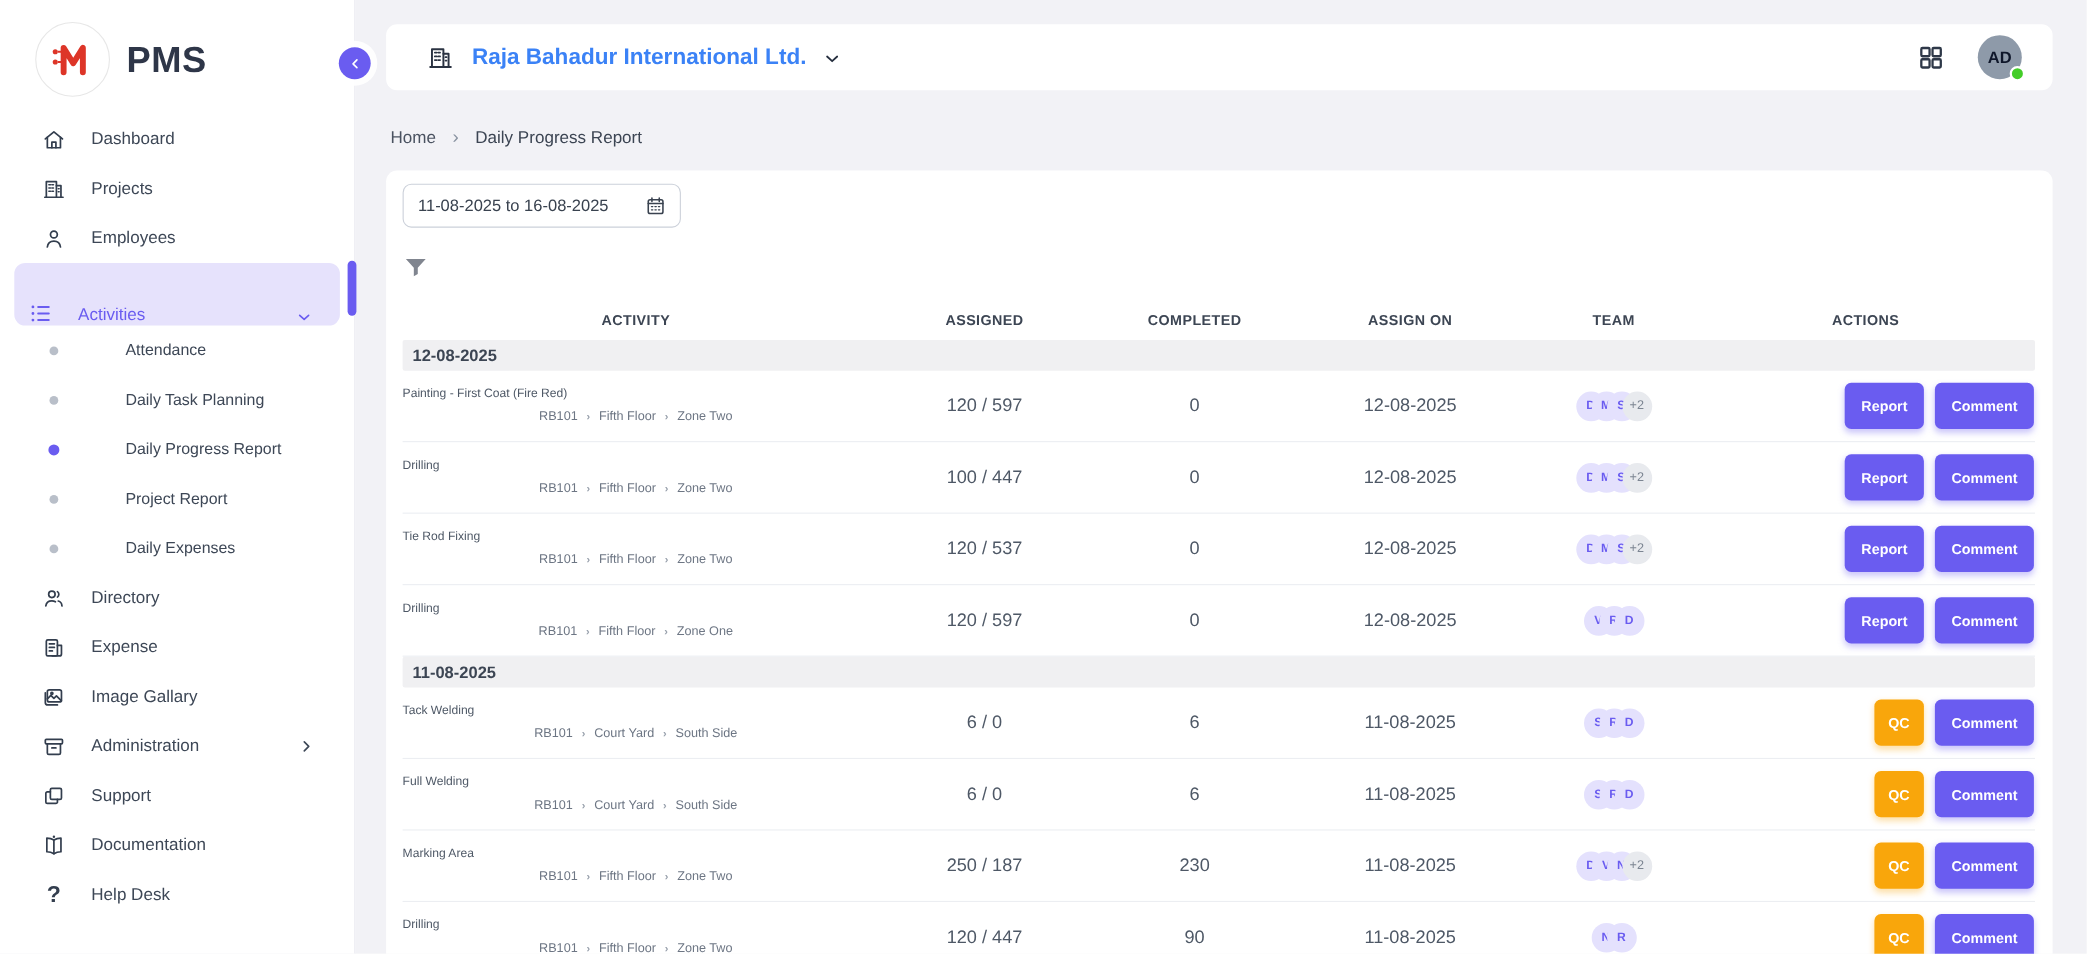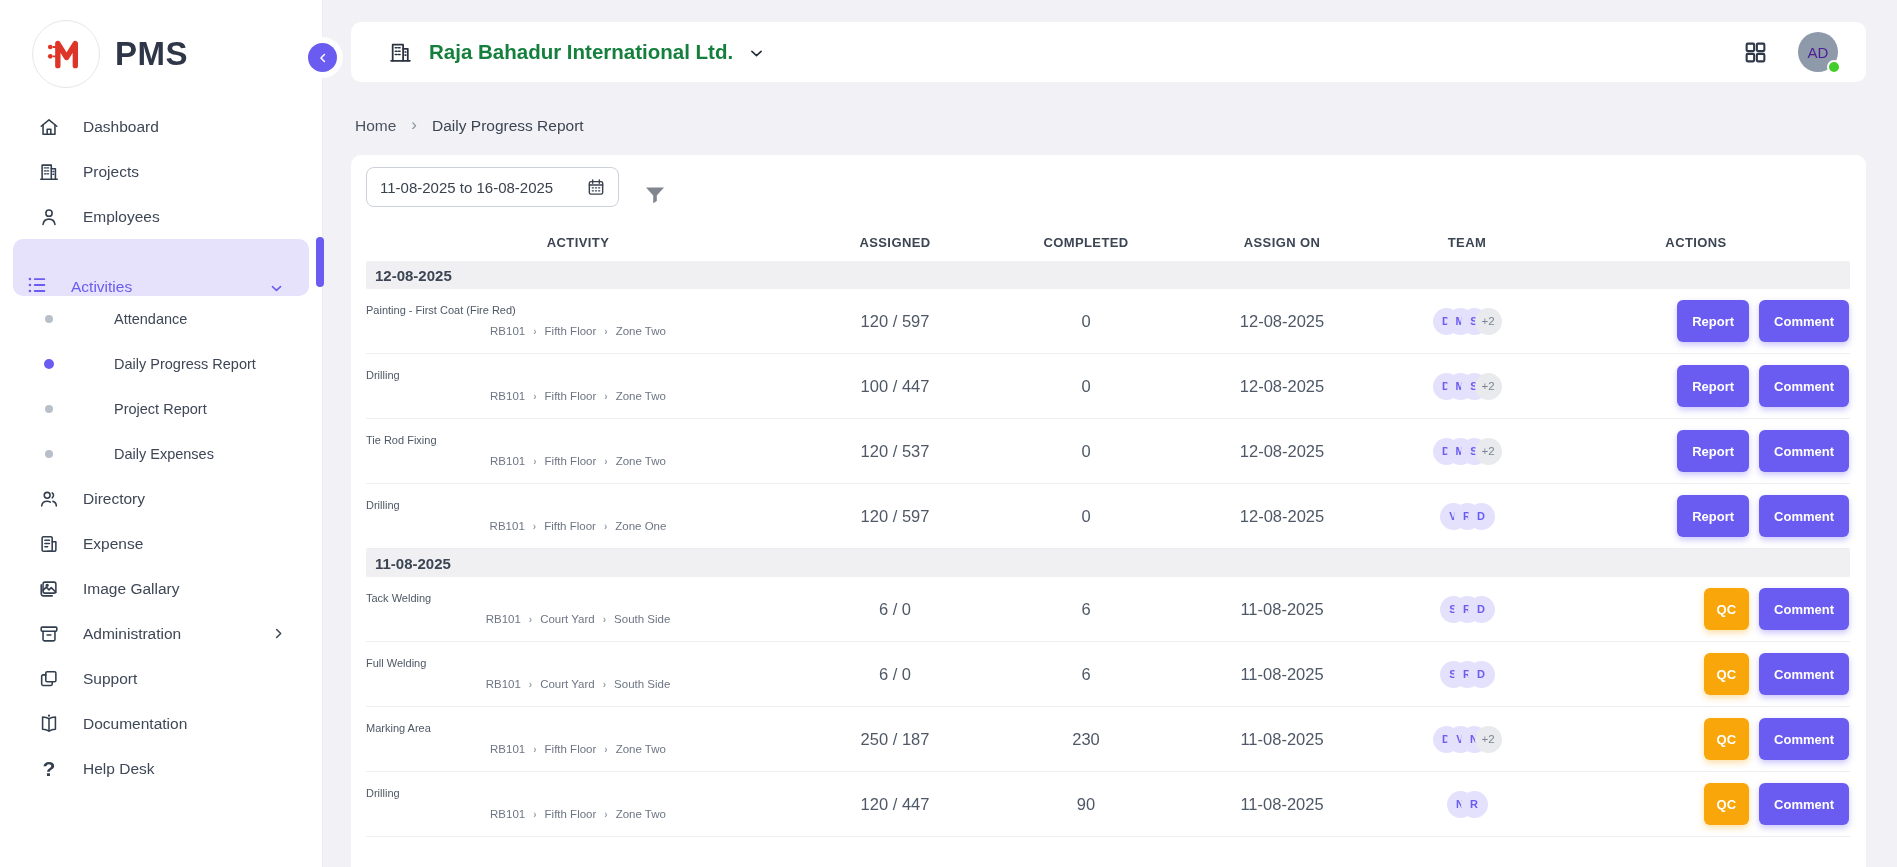--- a/index.html
+++ b/index.html
@@ -28,33 +28,33 @@
   .q-glyph { font-size:21px; font-weight:700; color:#333e4e; width:22px; text-align:center; }
 
   
   .collapse-btn { position:absolute; left:308px; top:43px; width:29px; height:29px; border-radius:50%; background:#6a5cf0; color:#fff; display:flex; align-items:center; justify-content:center; z-index:10; cursor:pointer; box-shadow:0 0 0 6px rgba(255,255,255,.9); }
   .collapse-btn svg { width:14px; height:14px; }
 
   
   .main { margin-left:324px; padding:22px 31px 0 27px; }
   .topcard { height:60px; background:#fff; border-radius:10px; display:flex; align-items:center; padding:0 28px 0 37px; }
   .company-icon { width:25px; height:25px; color:#2b3342; }
-  .company-name { font-size:20.5px; font-weight:700; color:#15803d; margin-left:16px; }
+  .company-name { font-size:20.5px; font-weight:700; color:#3b82f6; margin-left:16px; }
   .company-chev { width:17px; height:17px; color:#252e3e; margin-left:15px; margin-top:3px; }
   .top-right { margin-left:auto; display:flex; align-items:center; gap:30px; }
   .grid-icon { width:25px; height:25px; color:#2e3848; cursor:pointer; }
-  .avatar { width:40px; height:40px; border-radius:50%; background:#8e9aa9; color:#4c1d95; font-size:15px; font-weight:400; display:flex; align-items:center; justify-content:center; position:relative; cursor:pointer; }
+  .avatar { width:40px; height:40px; border-radius:50%; background:#8e9aa9; color:#0f172a; font-size:15px; font-weight:700; display:flex; align-items:center; justify-content:center; position:relative; cursor:pointer; }
   .avatar .dot { position:absolute; right:-3px; bottom:-2px; width:14px; height:14px; border-radius:50%; background:#43cd28; border:2px solid #fff; }
 
   .breadcrumb { margin-top:34px; padding-left:4px; display:flex; align-items:center; gap:15px; font-size:15.5px; color:#4a5260; height:20px; }
   .breadcrumb .sep { color:#8a93a1; font-size:17px; margin-top:-2px; }
   .breadcrumb .current { color:#3c4553; }
 
   .content-card { margin-top:19px; background:#fff; border-radius:10px; padding:12px 16px 30px 15px; height:740px; }
-  .filter-row { display:flex; align-items:flex-end; gap:24px; }
+  .filter-row { display:flex; align-items:flex-start; gap:24px;flex-direction:column; }
   .date-input { width:253px; height:40px; border:1px solid #ccd1da; border-radius:8px; display:flex; align-items:center; padding:0 12px 0 13px; gap:10px; font-size:15px; color:#39424f; background:#fff; cursor:pointer; }
   .date-input .dtext { flex:1; white-space:nowrap; }
   .cal-icon { width:20px; height:20px; color:#39424f; }
   .funnel-icon { width:24px; height:24px; color:#80858f; cursor:pointer; }
 
   .table { margin-top:16px; }
   .thead, .trow { display:grid; grid-template-columns:424px 210px 172px 220px 150px 1fr; align-items:center; }
   .thead { height:38px; }
   .th { text-align:center; font-size:13px; font-weight:700; color:#3c4553; letter-spacing:.4px; }
   .band { height:28px; background:#f0f0f2; display:flex; align-items:center; font-size:15px; font-weight:700; color:#3c4553; padding-left:9px; border-radius:2px; }
@@ -122,20 +122,24 @@
           <span>Activities</span>
           <span class="chev icon"><svg viewBox="0 0 24 24" fill="none" stroke="currentColor" stroke-width="1.7" stroke-linecap="round" stroke-linejoin="round">
               <path d="M5.5 9l6.5 6 6.5-6" stroke-width="2.4"></path>
             </svg></span>
         </div>
         <div class="accent"></div>
       </div>
       <div class="sub-item">
         <span class="bullet"></span>
         <span>Attendance</span>
+      </div>
+      <div class="sub-item">
+        <span class="bullet"></span>
+        <span>Daily Task Planning</span>
       </div>
       <div class="sub-item active">
         <span class="bullet"></span>
         <span>Daily Progress Report</span>
       </div>
       <div class="sub-item">
         <span class="bullet"></span>
         <span>Project Report</span>
       </div>
       <div class="sub-item">

